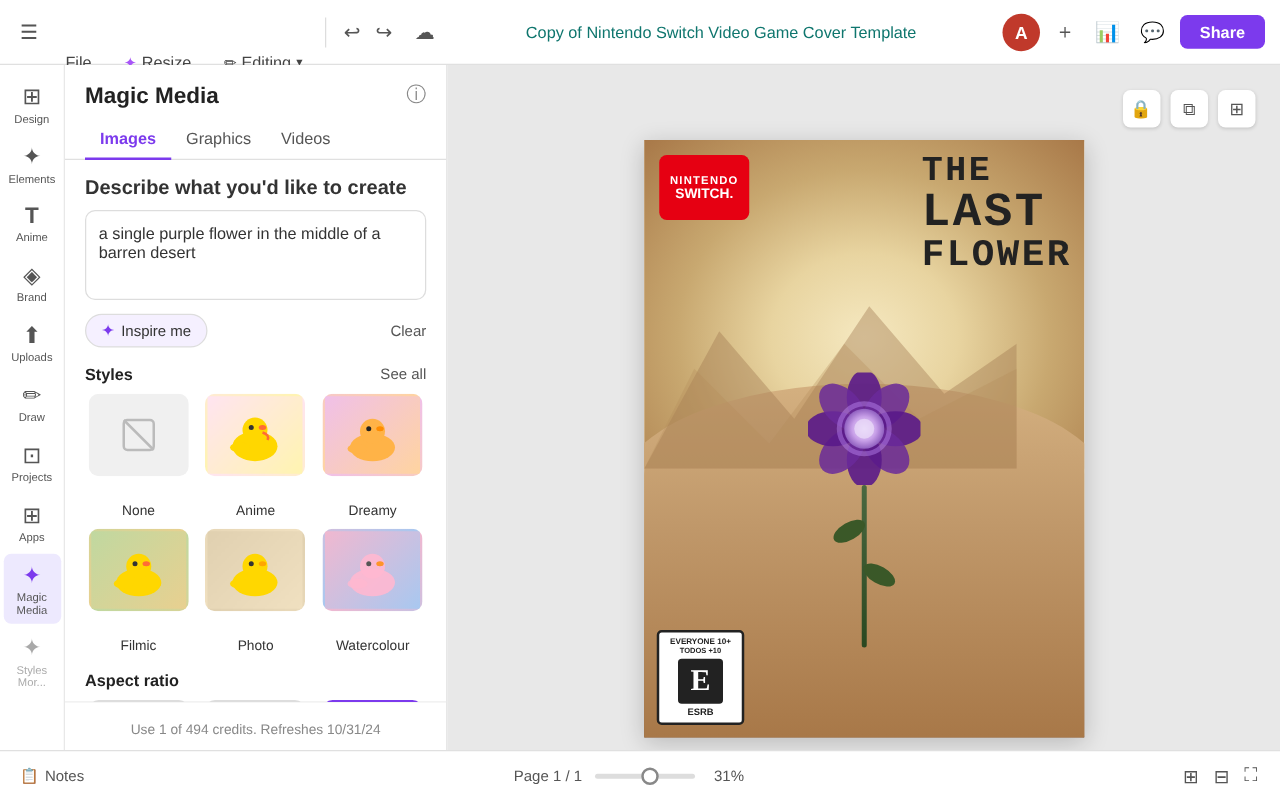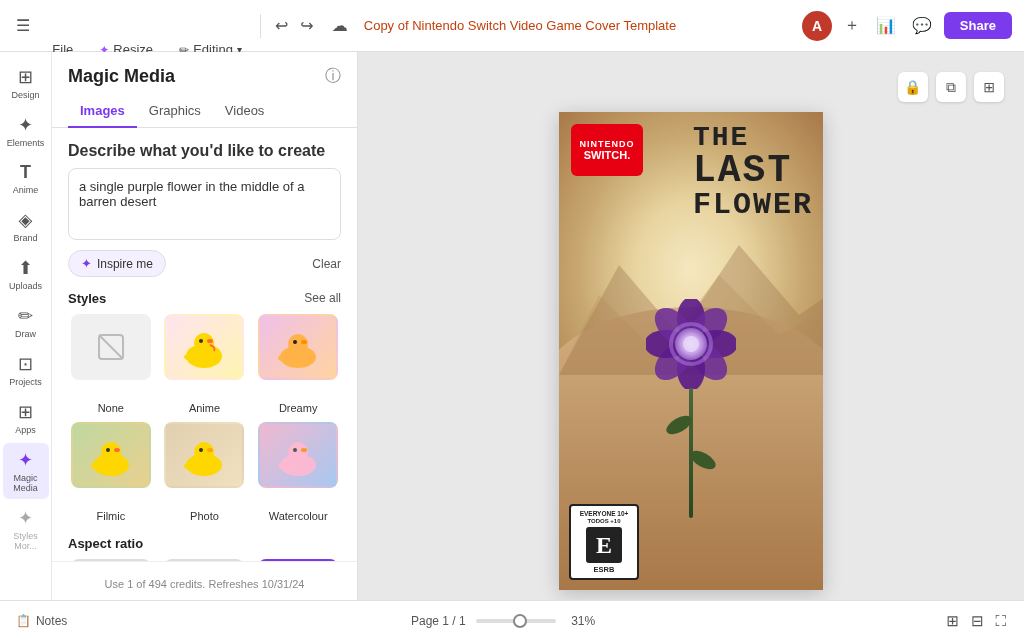--- a/index.html
+++ b/index.html
@@ -1,21 +1,21 @@
 <!DOCTYPE html>
 <html><head>
   <meta charset="utf-8">
   <style>
     * { margin: 0; padding: 0; box-sizing: border-box; }
     body { font-family: -apple-system, BlinkMacSystemFont, 'Segoe UI', sans-serif; background: #f0f0f0; display: flex; flex-direction: column; height: 640px; overflow: hidden; }
 
     
     .topbar { display: flex; align-items: center; background: #fff; height: 52px; padding: 0 12px; gap: 12px; border-bottom: 1px solid #e0e0e0; flex-shrink: 0; }
     .topbar-left { display: flex; align-items: center; gap: 10px; }
-    .topbar-center { flex: 1; text-align: left; font-size: 13px; color: #c2410c; font-weight: 500; }
+    .topbar-center { flex: 1; text-align: center; font-size: 13px; color: #0f766e; font-weight: 500; }
     .topbar-right { display: flex; align-items: center; gap: 8px; }
     .menu-icon { font-size: 18px; cursor: pointer; color: #444; }
     .topbar-btn { background: none; border: none; cursor: pointer; font-size: 13px; color: #444; display: flex; align-items: center; gap: 4px; padding: 4px 8px; border-radius: 4px; margin-top: 48px; }
     .topbar-divider { width: 1px; height: 24px; background: #ddd; }
     .share-btn { background: #7c3aed; color: #fff; border: none; border-radius: 6px; padding: 6px 16px; font-size: 13px; font-weight: 600; cursor: pointer; }
     .avatar { width: 30px; height: 30px; border-radius: 50%; background: #c0392b; overflow: hidden; display: flex; align-items: center; justify-content: center; font-size: 14px; color: white; font-weight: bold; }
     .icon-btn { background: none; border: none; cursor: pointer; color: #555; font-size: 16px; padding: 4px; border-radius: 4px; }
     .undo-redo { display: flex; gap: 4px; }
 
     
@@ -78,21 +78,21 @@
     .generate-btn { width: 100%; padding: 12px; background: #7c3aed; color: #fff; border: none; border-radius: 8px; font-size: 14px; font-weight: 700; cursor: pointer; }
     .credits-text { text-align: center; font-size: 11px; color: #888; margin-top: 6px; }
 
     
     .canvas-area { flex: 1; background: #e8e8e8; display: flex; flex-direction: column; align-items: center; justify-content: flex-start; padding: 20px; overflow: auto; }
     .canvas-tool-btn { background: #fff; border: none; border-radius: 6px; width: 30px; height: 30px; display: flex; align-items: center; justify-content: center; cursor: pointer; font-size: 14px; color: #555; box-shadow: 0 1px 3px rgba(0,0,0,0.15); }
 
     .canvas-wrapper { background: #fff; box-shadow: 0 4px 20px rgba(0,0,0,0.2); border-radius: 2px; }
 
     
-    .game-cover { width: 264px; height: 478px; background: linear-gradient(180deg, #c8a87a 0%, #d4b896 30%, #e8d4b0 60%, #c4956a 80%, #8b6040 100%); position: relative; overflow: hidden; }
+    .game-cover { width: 352px; height: 478px; background: linear-gradient(180deg, #c8a87a 0%, #d4b896 30%, #e8d4b0 60%, #c4956a 80%, #8b6040 100%); position: relative; overflow: hidden; }
     .cover-sky { position: absolute; top: 0; left: 0; right: 0; height: 55%; background: radial-gradient(ellipse at 50% 60%, #f5e8c0 0%, #e8d4a0 30%, #c8a870 60%, #a87848 100%); }
     .cover-sand { position: absolute; bottom: 0; left: 0; right: 0; height: 55%; background: linear-gradient(180deg, #c8a870 0%, #b89060 30%, #a07848 60%, #8b6035 100%); border-radius: 40% 40% 0 0 / 20% 20% 0 0; }
     .cover-sand::before { content: ''; position: absolute; top: -20px; left: -20px; right: -20px; bottom: 0; background: linear-gradient(180deg, #d4b080 0%, #c0986a 40%, #a87848 100%); border-radius: 50% 50% 0 0 / 30% 30% 0 0; }
 
     
     .flower-container { position: absolute; bottom: 15%; left: 50%; transform: translateX(-50%); display: flex; flex-direction: column; align-items: center; }
 
     
     .switch-logo { position: absolute; top: 12px; left: 12px; width: 72px; height: 52px; background: #e60012; border-radius: 6px; display: flex; flex-direction: column; align-items: center; justify-content: center; }
     .switch-logo-n { font-size: 9px; font-weight: 900; color: #fff; letter-spacing: 1px; }

